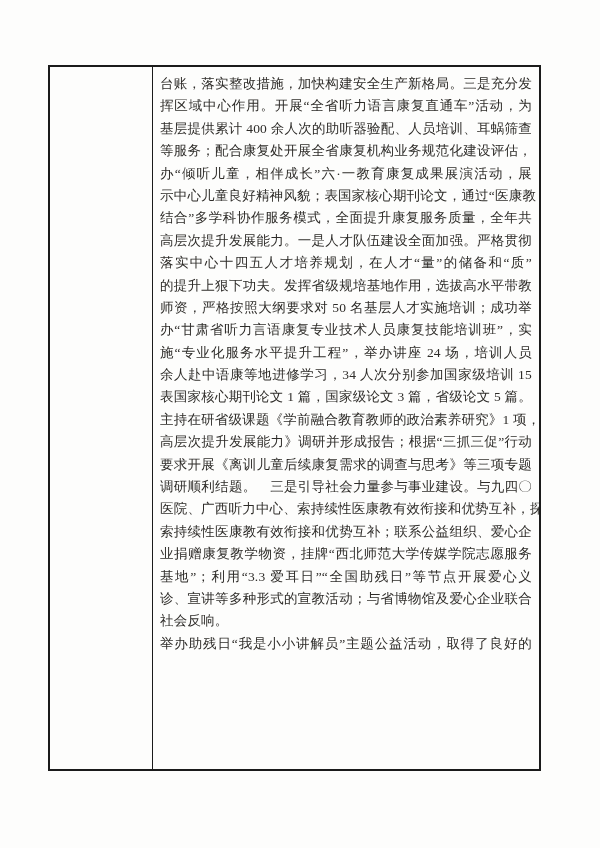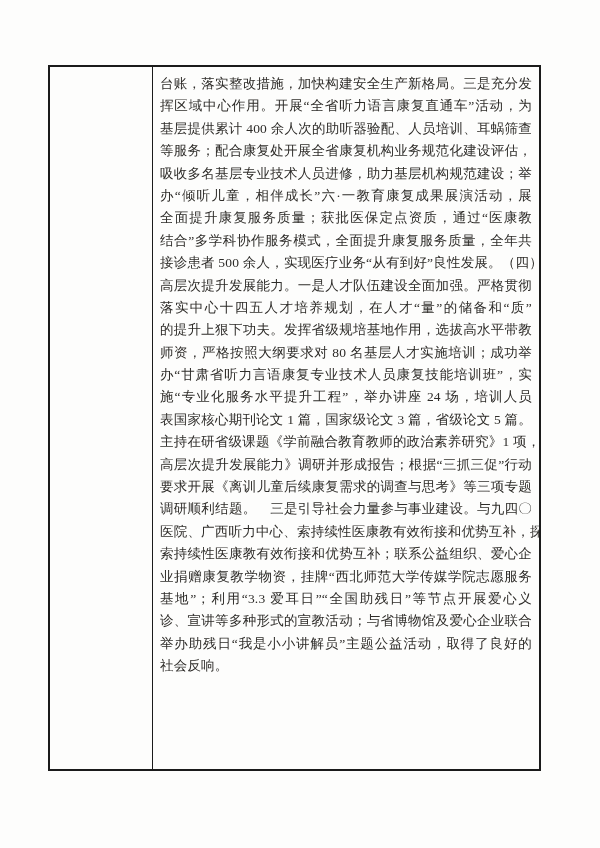--- a/index.html
+++ b/index.html
@@ -55,37 +55,36 @@
 </head>
 <body>
 
 <div class="doc-table">
   <div class="cell label"></div>
   <div class="cell content">
       <div class="text-line">台账，落实整改措施，加快构建安全生产新格局。三是充分发</div>
       <div class="text-line">挥区域中心作用。开展“全省听力语言康复直通车”活动，为</div>
       <div class="text-line">基层提供累计 400 余人次的助听器验配、人员培训、耳蜗筛查</div>
       <div class="text-line">等服务；配合康复处开展全省康复机构业务规范化建设评估，</div>
-      <div class="text-line">吸收多名基层专业技术人员进修，助力基层机构规范建设；举</div>
       <div class="text-line">办“倾听儿童，相伴成长”六·一教育康复成果展演活动，展</div>
-      <div class="text-line">全面提升康复服务质量；获批医保定点资质，通过“医康教</div>
+      <div class="text-line">示中心儿童良好精神风貌；表国家核心期刊论文，通过“医康教</div>
       <div class="text-line">结合”多学科协作服务模式，全面提升康复服务质量，全年共</div>
-      <div class="text-line">接诊患者 500 余人，实现医疗业务“从有到好”良性发展。（四）</div>
       <div class="text-line">高层次提升发展能力。一是人才队伍建设全面加强。严格贯彻</div>
       <div class="text-line">落实中心十四五人才培养规划，在人才“量”的储备和“质”</div>
       <div class="text-line">的提升上狠下功夫。发挥省级规培基地作用，选拔高水平带教</div>
-      <div class="text-line">师资，严格按照大纲要求对 80 名基层人才实施培训；成功举</div>
+      <div class="text-line">师资，严格按照大纲要求对 50 名基层人才实施培训；成功举</div>
       <div class="text-line">办“甘肃省听力言语康复专业技术人员康复技能培训班”，实</div>
       <div class="text-line">施“专业化服务水平提升工程”，举办讲座 24 场，培训人员</div>
+      <div class="text-line">余人赴中语康等地进修学习，34 人次分别参加国家级培训 15</div>
       <div class="text-line">表国家核心期刊论文 1 篇，国家级论文 3 篇，省级论文 5 篇。</div>
       <div class="text-line">主持在研省级课题《学前融合教育教师的政治素养研究》1 项，</div>
       <div class="text-line">高层次提升发展能力》调研并形成报告；根据“三抓三促”行动</div>
       <div class="text-line">要求开展《离训儿童后续康复需求的调查与思考》等三项专题</div>
       <div class="text-line">调研顺利结题。　三是引导社会力量参与事业建设。与九四〇</div>
       <div class="text-line">医院、广西听力中心、索持续性医康教有效衔接和优势互补，探</div>
       <div class="text-line">索持续性医康教有效衔接和优势互补；联系公益组织、爱心企</div>
       <div class="text-line">业捐赠康复教学物资，挂牌“西北师范大学传媒学院志愿服务</div>
       <div class="text-line">基地”；利用“3.3 爱耳日”“全国助残日”等节点开展爱心义</div>
       <div class="text-line">诊、宣讲等多种形式的宣教活动；与省博物馆及爱心企业联合</div>
+      <div class="text-line last">社会反响。</div>
       <div class="text-line">举办助残日“我是小小讲解员”主题公益活动，取得了良好的</div>
-      <div class="text-line last">社会反响。</div>
     </div>
 </div>
 
 </body></html>

